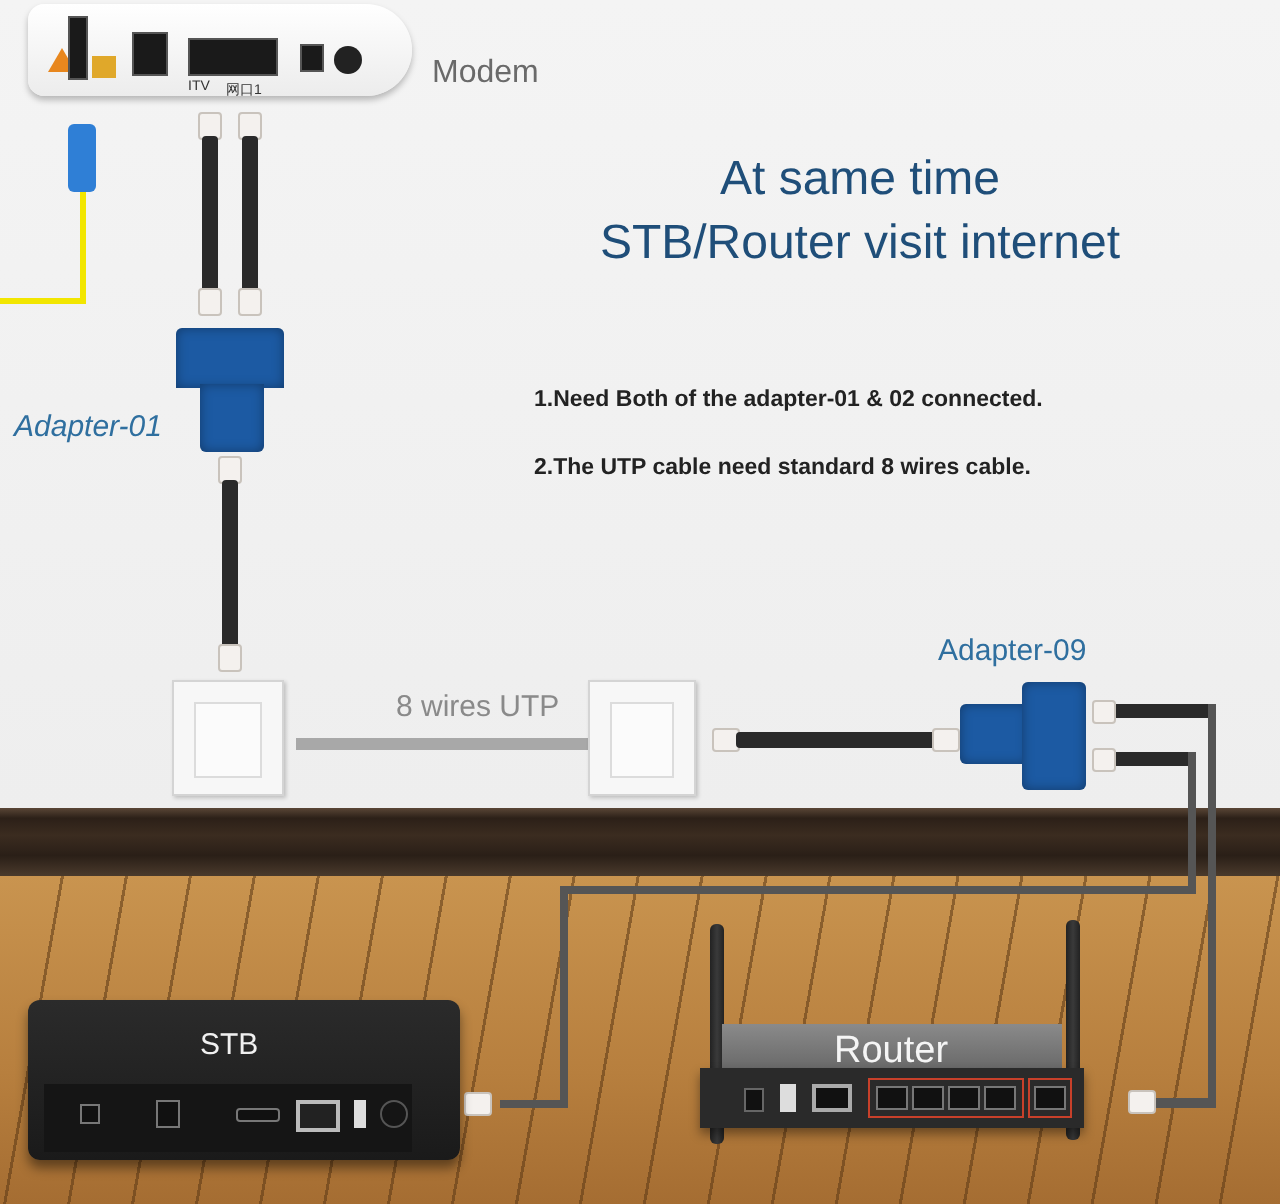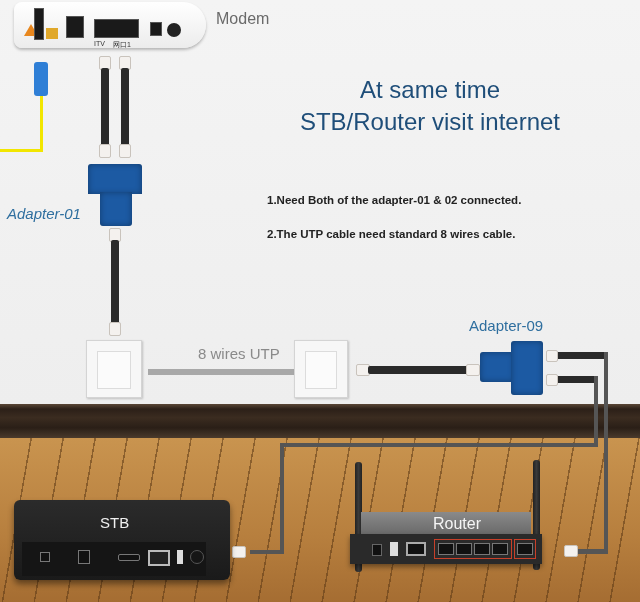--- a/index.html
+++ b/index.html
@@ -53,21 +53,21 @@
   <div class="abs" style="left:10px;top:22px;width:0;height:0;border-left:7px solid transparent;border-right:7px solid transparent;border-bottom:12px solid #e8871e;"></div>
   <div class="abs port" style="left:20px;top:6px;width:10px;height:32px;"></div>
   <div class="abs" style="left:32px;top:26px;width:12px;height:11px;background:#e0a82a;"></div>
   <div class="abs port" style="left:52px;top:14px;width:18px;height:22px;"></div>
   <div class="abs port" style="left:80px;top:17px;width:45px;height:19px;"></div>
   <div class="abs port" style="left:136px;top:20px;width:12px;height:14px;"></div>
   <div class="abs" style="left:153px;top:21px;width:14px;height:14px;border-radius:50%;background:#222;"></div>
   <span class="abs" style="left:80px;top:38px;font-size:7px;color:#333;">ITV</span>
   <span class="abs" style="left:99px;top:38px;font-size:7px;color:#333;">网口1</span>
 </div>
-<span class="abs label-gray" style="left:216px;top:10px;">Modem</span>
+<span class="abs label-gray" style="left:216px;top:28px;">Modem</span>
 
 <div class="abs plug-white" style="left:99px;top:56px;width:12px;height:14px;"></div>
 <div class="abs plug-white" style="left:119px;top:56px;width:12px;height:14px;"></div>
 <div class="abs cable-v" style="left:101px;top:68px;width:8px;height:82px;"></div>
 <div class="abs cable-v" style="left:121px;top:68px;width:8px;height:82px;"></div>
 <div class="abs plug-white" style="left:99px;top:144px;width:12px;height:14px;"></div>
 <div class="abs plug-white" style="left:119px;top:144px;width:12px;height:14px;"></div>
 
 <div class="abs adapter" style="left:88px;top:164px;width:54px;height:30px;border-radius:3px 3px 0 0;"></div>
 <div class="abs adapter" style="left:100px;top:192px;width:32px;height:34px;border-radius:0 0 3px 3px;"></div>
@@ -122,21 +122,21 @@
     <div class="abs rj" style="left:96px;top:12px;width:22px;height:7px;border-radius:2px;"></div>
     <div class="abs" style="left:126px;top:8px;width:22px;height:16px;background:#222;border:2px solid #bbb;"></div>
     <div class="abs" style="left:155px;top:8px;width:6px;height:14px;background:#ddd;"></div>
     <div class="abs" style="left:168px;top:8px;width:14px;height:14px;border-radius:50%;border:1px solid #555;"></div>
   </div>
 </div>
 
 <div class="abs antenna" style="left:355px;top:462px;"></div>
 <div class="abs antenna" style="left:533px;top:460px;"></div>
 <div class="abs router-top">
-  <span class="abs" style="left:72px;top:3px;color:#f5f5f5;font-size:16px;">Router</span>
+  <span class="abs" style="left:56px;top:3px;color:#f5f5f5;font-size:19px;">Router</span>
 </div>
 <div class="abs router-front">
   <div class="abs" style="left:22px;top:10px;width:10px;height:12px;background:#111;border:1px solid #666;"></div>
   <div class="abs" style="left:40px;top:8px;width:8px;height:14px;background:#ddd;"></div>
   <div class="abs rj" style="left:56px;top:8px;width:20px;height:14px;border:2px solid #aaa;"></div>
   <div class="abs" style="left:84px;top:5px;width:78px;height:20px;border:1.5px solid #c8402a;">
     <div class="abs rj" style="left:3px;top:3px;width:16px;height:12px;"></div>
     <div class="abs rj" style="left:21px;top:3px;width:16px;height:12px;"></div>
     <div class="abs rj" style="left:39px;top:3px;width:16px;height:12px;"></div>
     <div class="abs rj" style="left:57px;top:3px;width:16px;height:12px;"></div>

